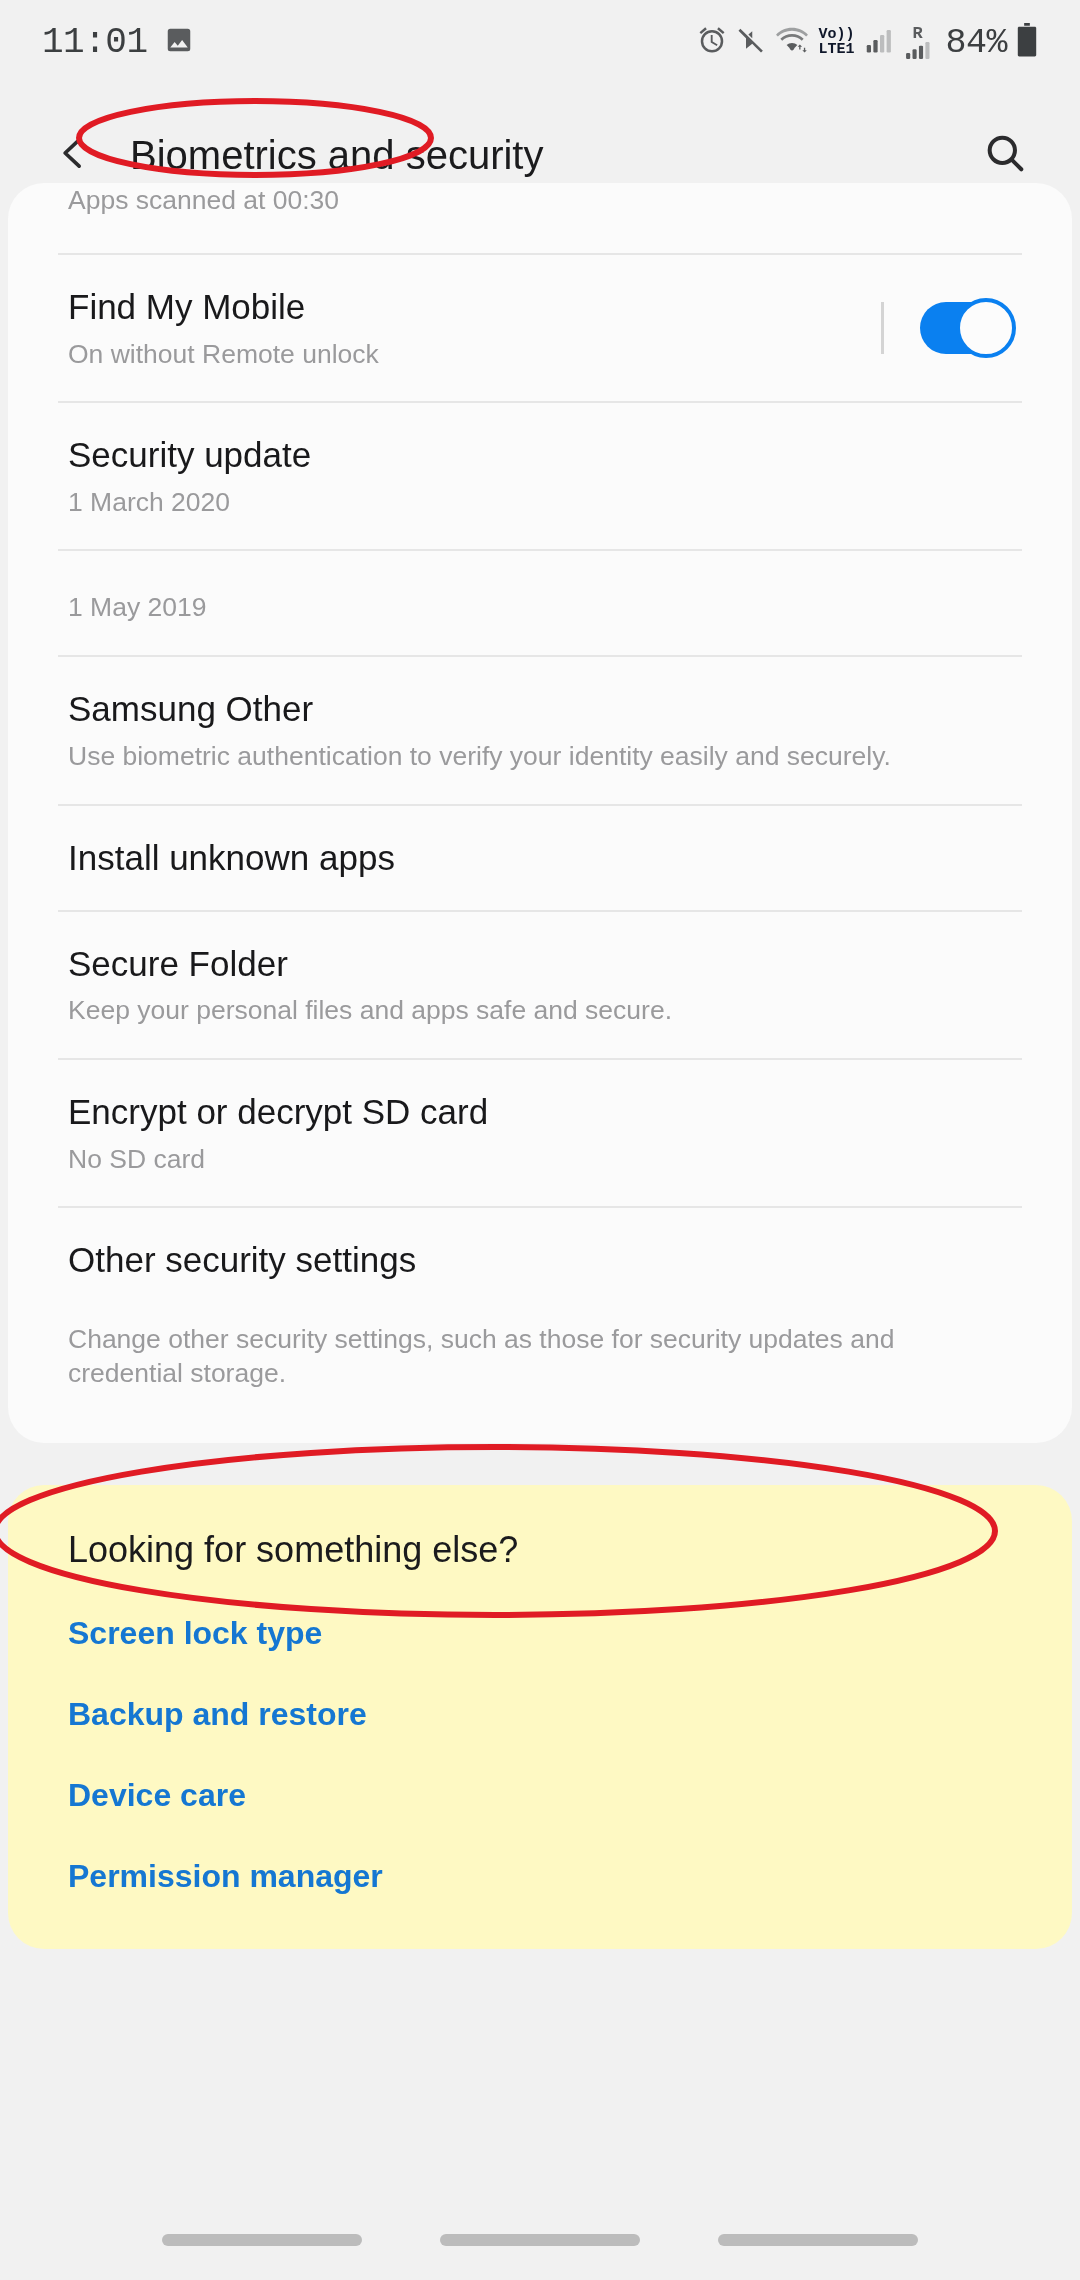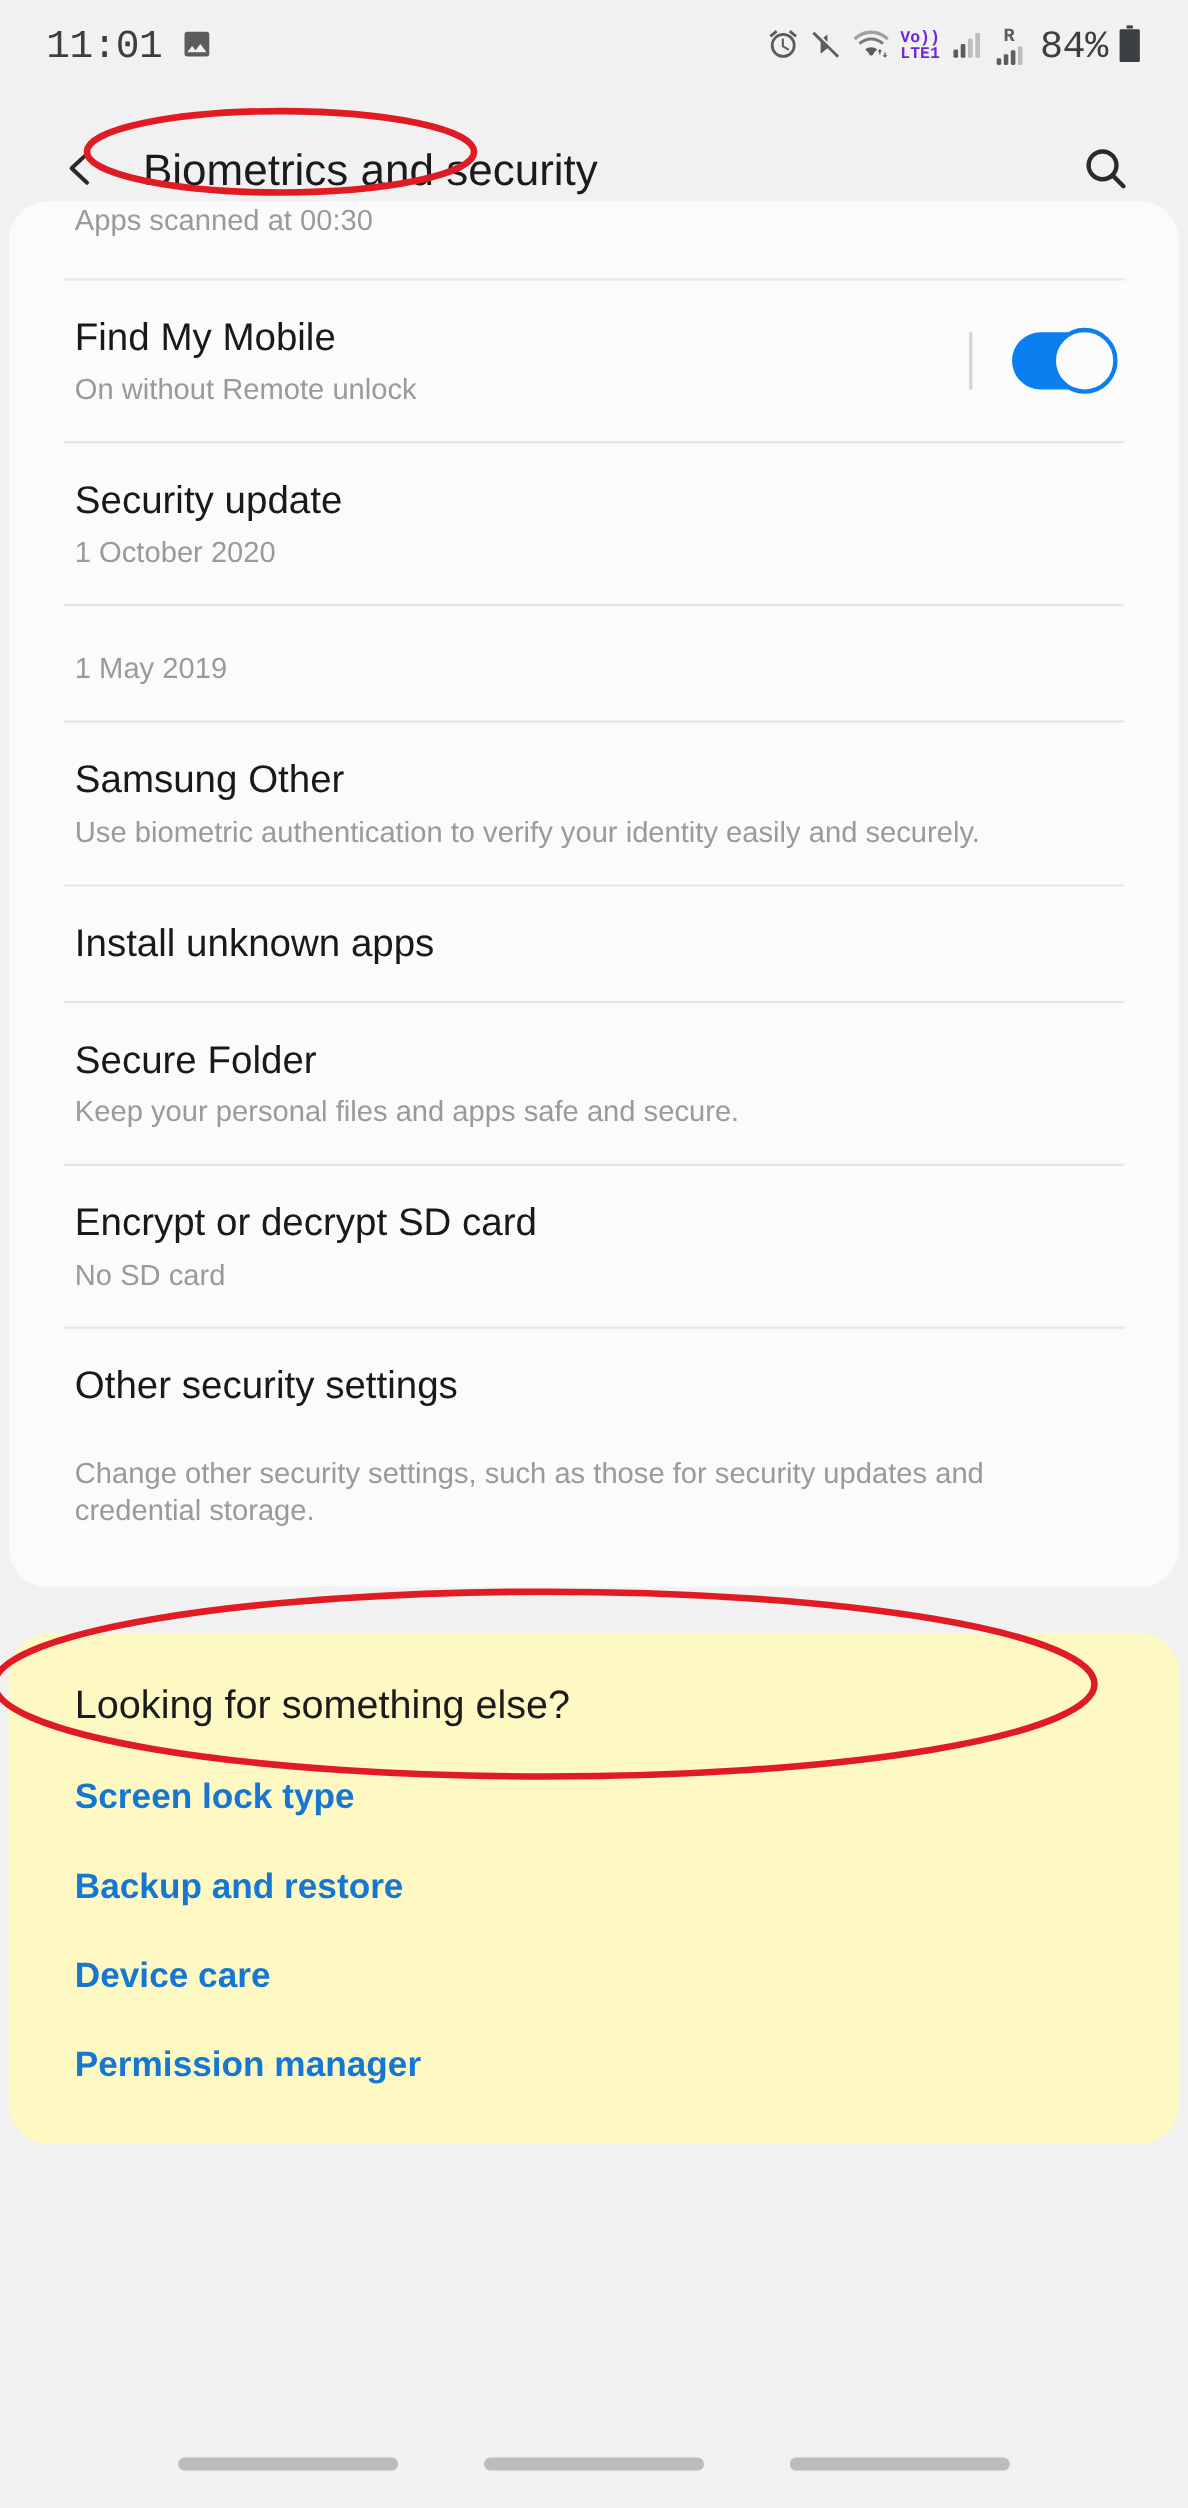--- a/index.html
+++ b/index.html
@@ -19,21 +19,21 @@
     padding:0 42px;
     color:#555759;
     font-family:Liberation Mono, monospace;
   }
   .sb-left{ display:flex; align-items:center; gap:16px; }
   .sb-clock{ font-size:36px; color:#3c3f41; letter-spacing:-0.5px; }
   .sb-right{ margin-left:auto; display:flex; align-items:center; gap:9px; }
   .sb-icon{ display:block; }
   .sb-batt{ font-size:35px; color:#3c3f41; margin-left:4px; letter-spacing:-0.5px;}
   .volte{ display:flex; flex-direction:column; align-items:center; line-height:0.95;
-          font-size:15px; font-weight:bold; color:#6d28d9; }
+          font-size:15px; font-weight:bold; color:#0f172a; }
   .roam{ display:flex; flex-direction:column; align-items:center; line-height:0.9; }
   .roam-r{ font-size:17px; font-weight:bold; color:#5a5c5e; }
 
   
   .appbar{
     height:140px;
     display:flex; align-items:center;
     padding:0 38px;
   }
   .back-btn{ width:70px; height:70px; display:flex; align-items:center; justify-content:center; }
@@ -207,21 +207,21 @@
       <div class="toggle">
         <div class="knob"></div>
       </div>
     </div>
   </div>
   <div class="divider"></div>
 
   <div class="row">
     <div class="row-text">
       <div class="row-title">Security update</div>
-      <div class="row-sub">1 October 2020</div>
+      <div class="row-sub">1 March 2020</div>
     </div>
   </div>
   <div class="divider"></div>
 
   <div class="row">
     <div class="row-text">
       <div class="row-sub">1 May 2019</div>
     </div>
   </div>
   <div class="divider"></div>

